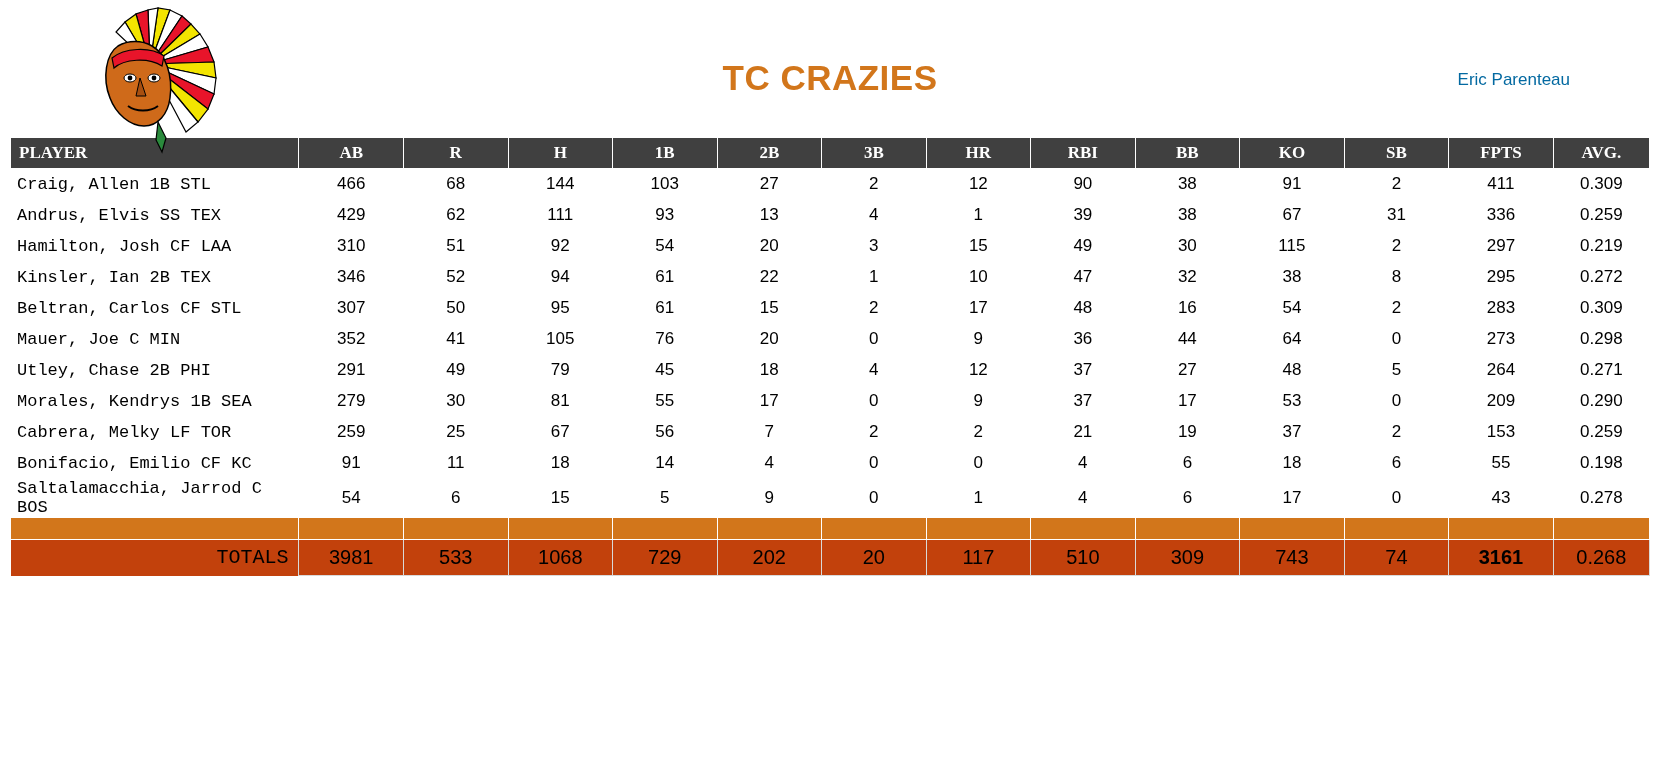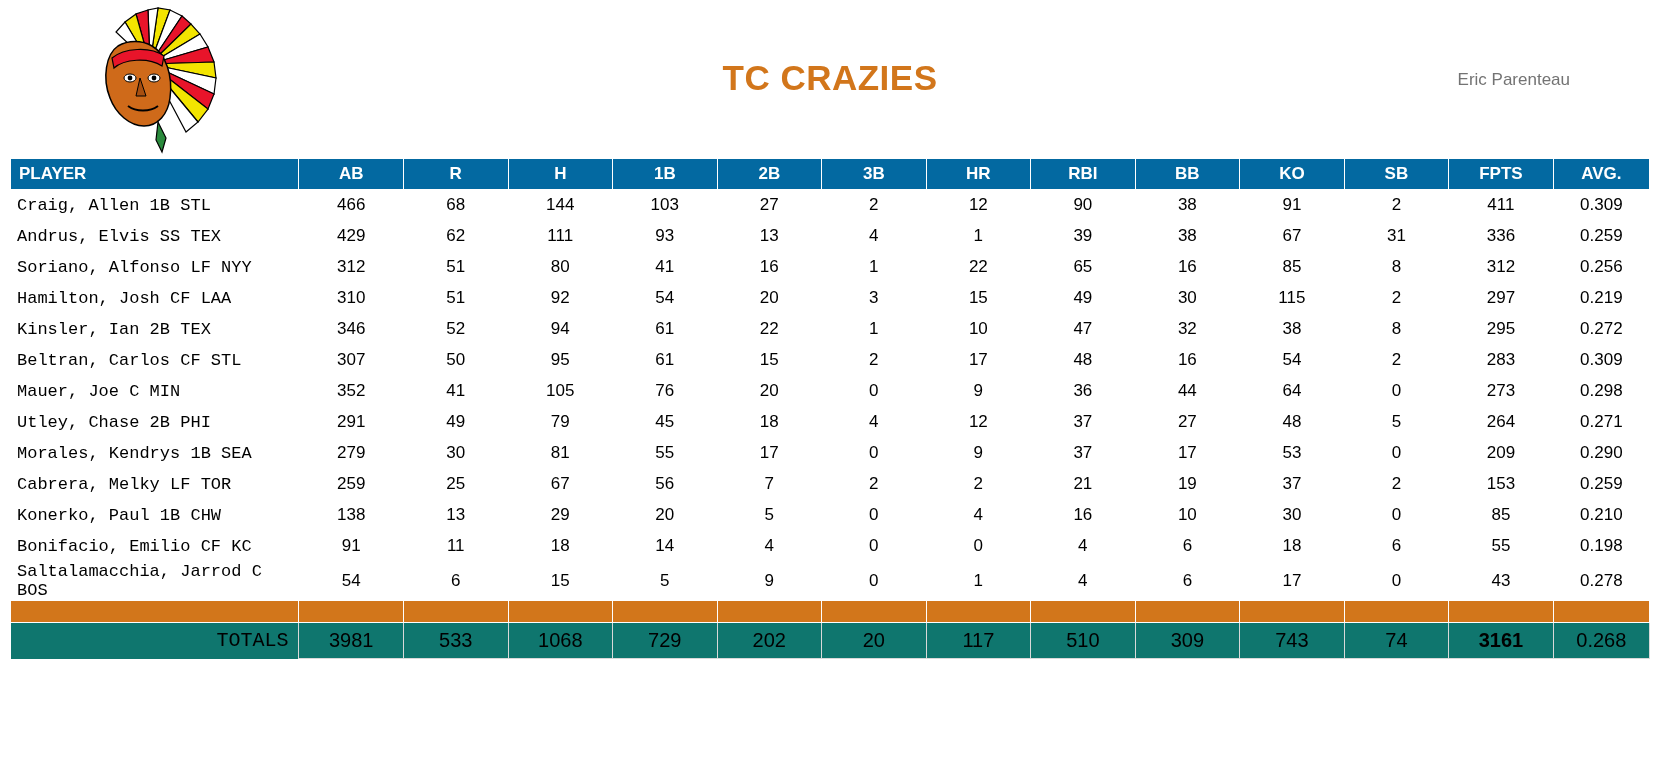--- a/index.html
+++ b/index.html
@@ -16,21 +16,21 @@
   }
   .page {
     position: relative;
     width: 1660px;
     height: 769px;
     box-sizing: border-box;
   }
   
   .header {
     position: relative;
-    height: 158px;
+    height: 137px;
     display: flex;
     align-items: center;
   }
   .logo-wrap {
     position: absolute;
     left: 62px;
     top: 2px;
     width: 160px;
     height: 152px;
   }
@@ -43,44 +43,45 @@
     font-size: 35px;
     font-weight: bold;
     color: #d2761b;
     letter-spacing: 0.5px;
   }
   .owner {
     position: absolute;
     right: 90px;
     top: 70px;
     font-size: 17px;
-    color: #737373;
+    color: #0369a1;
   }
   
   table.stats {
     border-collapse: collapse;
     table-layout: fixed;
     width: 1640px;
     margin: 0 10px;
   }
   table.stats th, table.stats td {
     border: 1px solid #ffffff;
     height: 31px;
     font-size: 17px;
     text-align: center;
     padding: 0;
     box-sizing: border-box;
   }
   thead th {
-    background: #0369a1;
+    background: #404040;
     color: #ffffff;
     font-weight: bold;
     font-size: 19px;
     height: 37px;
     border: 1px solid #ffffff;
+    font-family: Liberation Serif, serif;
   }
   thead th.player-col {
     text-align: left;
     padding-left: 8px;
   }
   tbody td {
     background: #ffffff;
     border-top: 1px solid #d9d9d9;
     border-bottom: 1px solid #d9d9d9;
     border-left: 1px solid #d9d9d9;
@@ -91,21 +92,21 @@
     padding-left: 6px;
     font-size: 17px;
     font-family: Liberation Mono, monospace;
   }
   tr.spacer td {
     background: #d2761b;
     height: 22px;
     border: 1px solid #ffffff;
   }
   tr.totals td {
-    background: #0f766e;
+    background: #c2410c;
     height: 36px;
     font-size: 20px;
     border: 1px solid #d9d9d9;
   }
   tr.totals td.player-col {
     text-align: right;
     padding-right: 10px;
     border-left: none;
     border-bottom: none;
     border-top: none;
@@ -228,36 +229,20 @@
         <td>4</td>
         <td>1</td>
         <td>39</td>
         <td>38</td>
         <td>67</td>
         <td>31</td>
         <td>336</td>
         <td>0.259</td>
       </tr>
       <tr>
-        <td class="player-col">Soriano, Alfonso LF NYY</td>
-        <td>312</td>
-        <td>51</td>
-        <td>80</td>
-        <td>41</td>
-        <td>16</td>
-        <td>1</td>
-        <td>22</td>
-        <td>65</td>
-        <td>16</td>
-        <td>85</td>
-        <td>8</td>
-        <td>312</td>
-        <td>0.256</td>
-      </tr>
-      <tr>
         <td class="player-col">Hamilton, Josh CF LAA</td>
         <td>310</td>
         <td>51</td>
         <td>92</td>
         <td>54</td>
         <td>20</td>
         <td>3</td>
         <td>15</td>
         <td>49</td>
         <td>30</td>
@@ -354,36 +339,20 @@
         <td>56</td>
         <td>7</td>
         <td>2</td>
         <td>2</td>
         <td>21</td>
         <td>19</td>
         <td>37</td>
         <td>2</td>
         <td>153</td>
         <td>0.259</td>
-      </tr>
-      <tr>
-        <td class="player-col">Konerko, Paul 1B CHW</td>
-        <td>138</td>
-        <td>13</td>
-        <td>29</td>
-        <td>20</td>
-        <td>5</td>
-        <td>0</td>
-        <td>4</td>
-        <td>16</td>
-        <td>10</td>
-        <td>30</td>
-        <td>0</td>
-        <td>85</td>
-        <td>0.210</td>
       </tr>
       <tr>
         <td class="player-col">Bonifacio, Emilio CF KC</td>
         <td>91</td>
         <td>11</td>
         <td>18</td>
         <td>14</td>
         <td>4</td>
         <td>0</td>
         <td>0</td>

